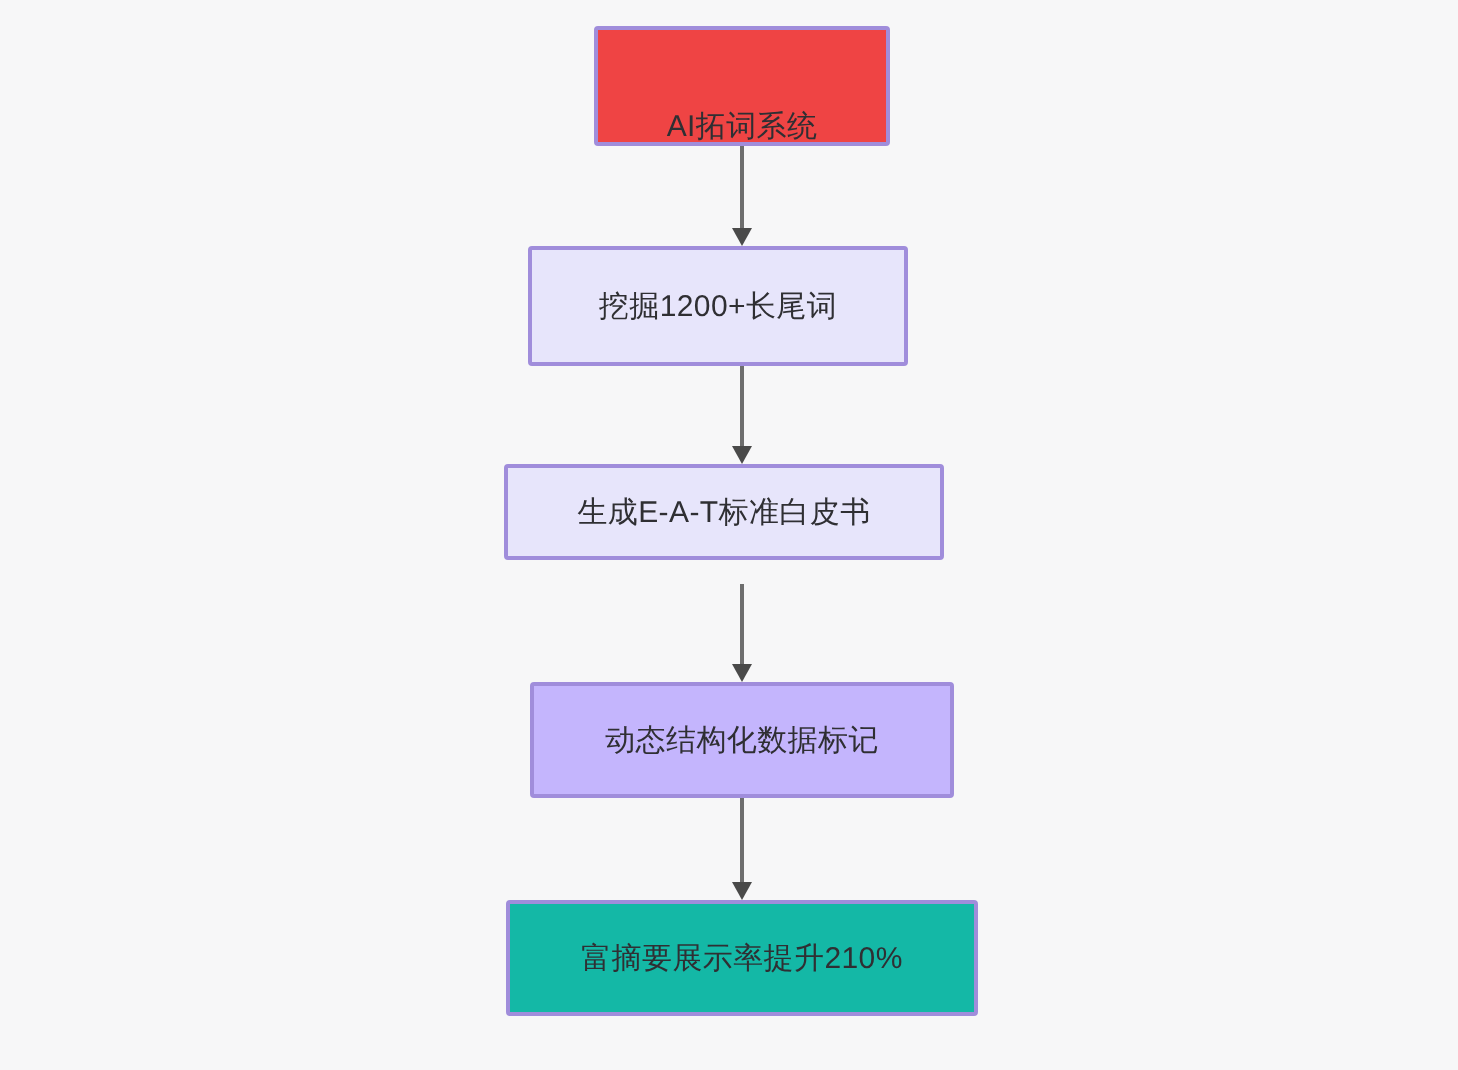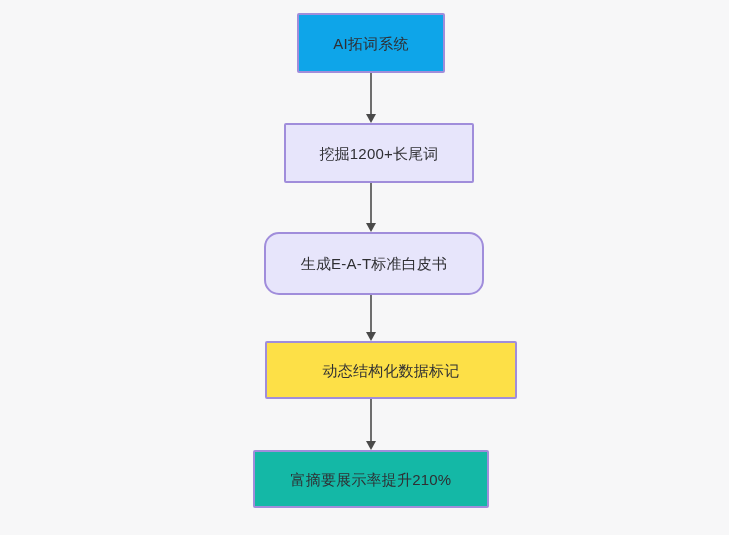--- a/index.html
+++ b/index.html
@@ -71,28 +71,28 @@
       <div class="edge-arrow" style="top: 40px;"></div>
     </div>
     <div class="edge" style="left: 371px; top: 292px;">
       <div class="edge-line" style="height: 41px; background: rgb(110, 110, 110);"></div>
       <div class="edge-arrow" style="top: 40px;"></div>
     </div>
     <div class="edge" style="left: 371px; top: 399px;">
       <div class="edge-line" style="height: 43px; background: rgb(110, 110, 110);"></div>
       <div class="edge-arrow" style="top: 42px;"></div>
     </div>
-    <div class="node" style="left: 297px; top: 13px; width: 148px; height: 60px; background: #0ea5e9; border-color: rgb(160, 141, 219); color: rgb(47, 47, 51);">
+    <div class="node" style="left: 297px; top: 13px; width: 148px; height: 60px; background: #ef4444; border-color: rgb(160, 141, 219); color: rgb(47, 47, 51); align-items: flex-end;">
       <span class="node-label">AI拓词系统</span>
     </div>
-    <div class="node" style="left: 284px; top: 123px; width: 190px; height: 60px; background: rgb(231, 229, 251); border-color: rgb(160, 141, 219); color: rgb(47, 47, 51);">
+    <div class="node" style="left: 264px; top: 123px; width: 190px; height: 60px; background: rgb(231, 229, 251); border-color: rgb(160, 141, 219); color: rgb(47, 47, 51);">
       <span class="node-label">挖掘1200+长尾词</span>
     </div>
-    <div class="node" style="left: 264px; top: 232px; width: 220px; height: 63px; background: rgb(231, 229, 251); border-color: rgb(160, 141, 219); color: rgb(47, 47, 51); border-radius: 15px;">
+    <div class="node" style="left: 252px; top: 232px; width: 220px; height: 48px; background: rgb(231, 229, 251); border-color: rgb(160, 141, 219); color: rgb(47, 47, 51);">
       <span class="node-label">生成E-A-T标准白皮书</span>
     </div>
-    <div class="node" style="left: 265px; top: 341px; width: 252px; height: 58px; background: #fde047; border-color: rgb(160, 141, 219); color: rgb(47, 47, 51);">
+    <div class="node" style="left: 265px; top: 341px; width: 212px; height: 58px; background: #c4b5fd; border-color: rgb(160, 141, 219); color: rgb(47, 47, 51);">
       <span class="node-label">动态结构化数据标记</span>
     </div>
     <div class="node" style="left: 253px; top: 450px; width: 236px; height: 58px; background: #14b8a6; border-color: rgb(160, 141, 219); color: rgb(47, 47, 51);">
       <span class="node-label">富摘要展示率提升210%</span>
     </div>
   </div>
 
 </body></html>

